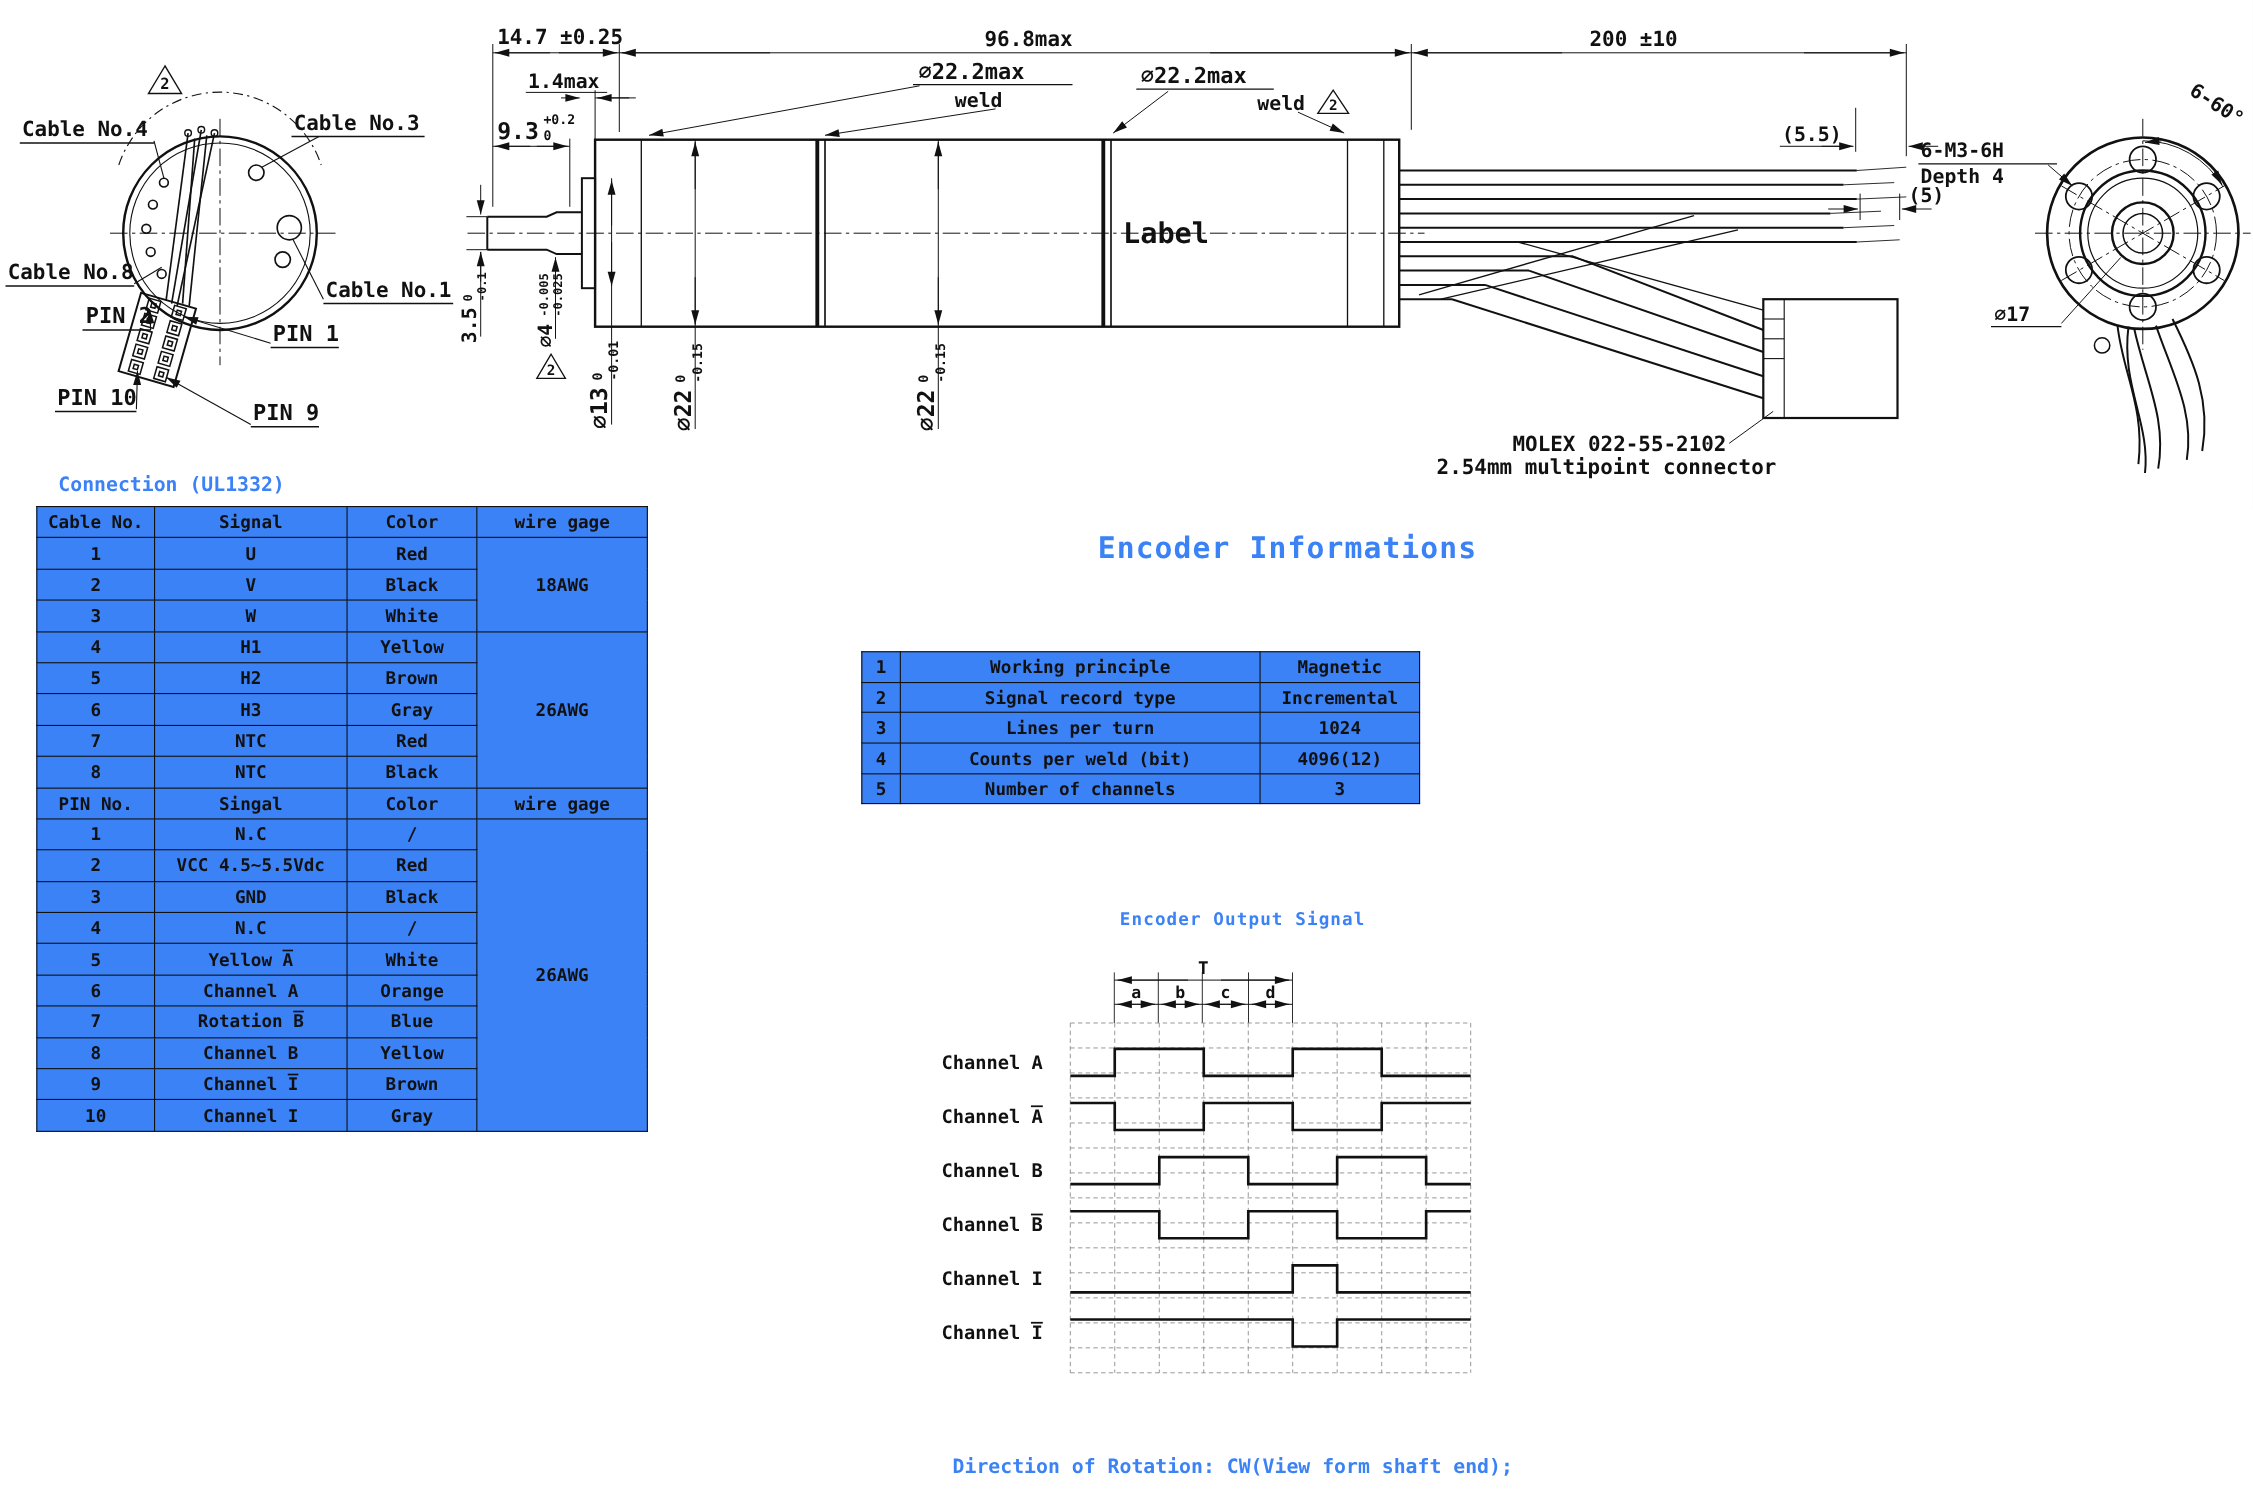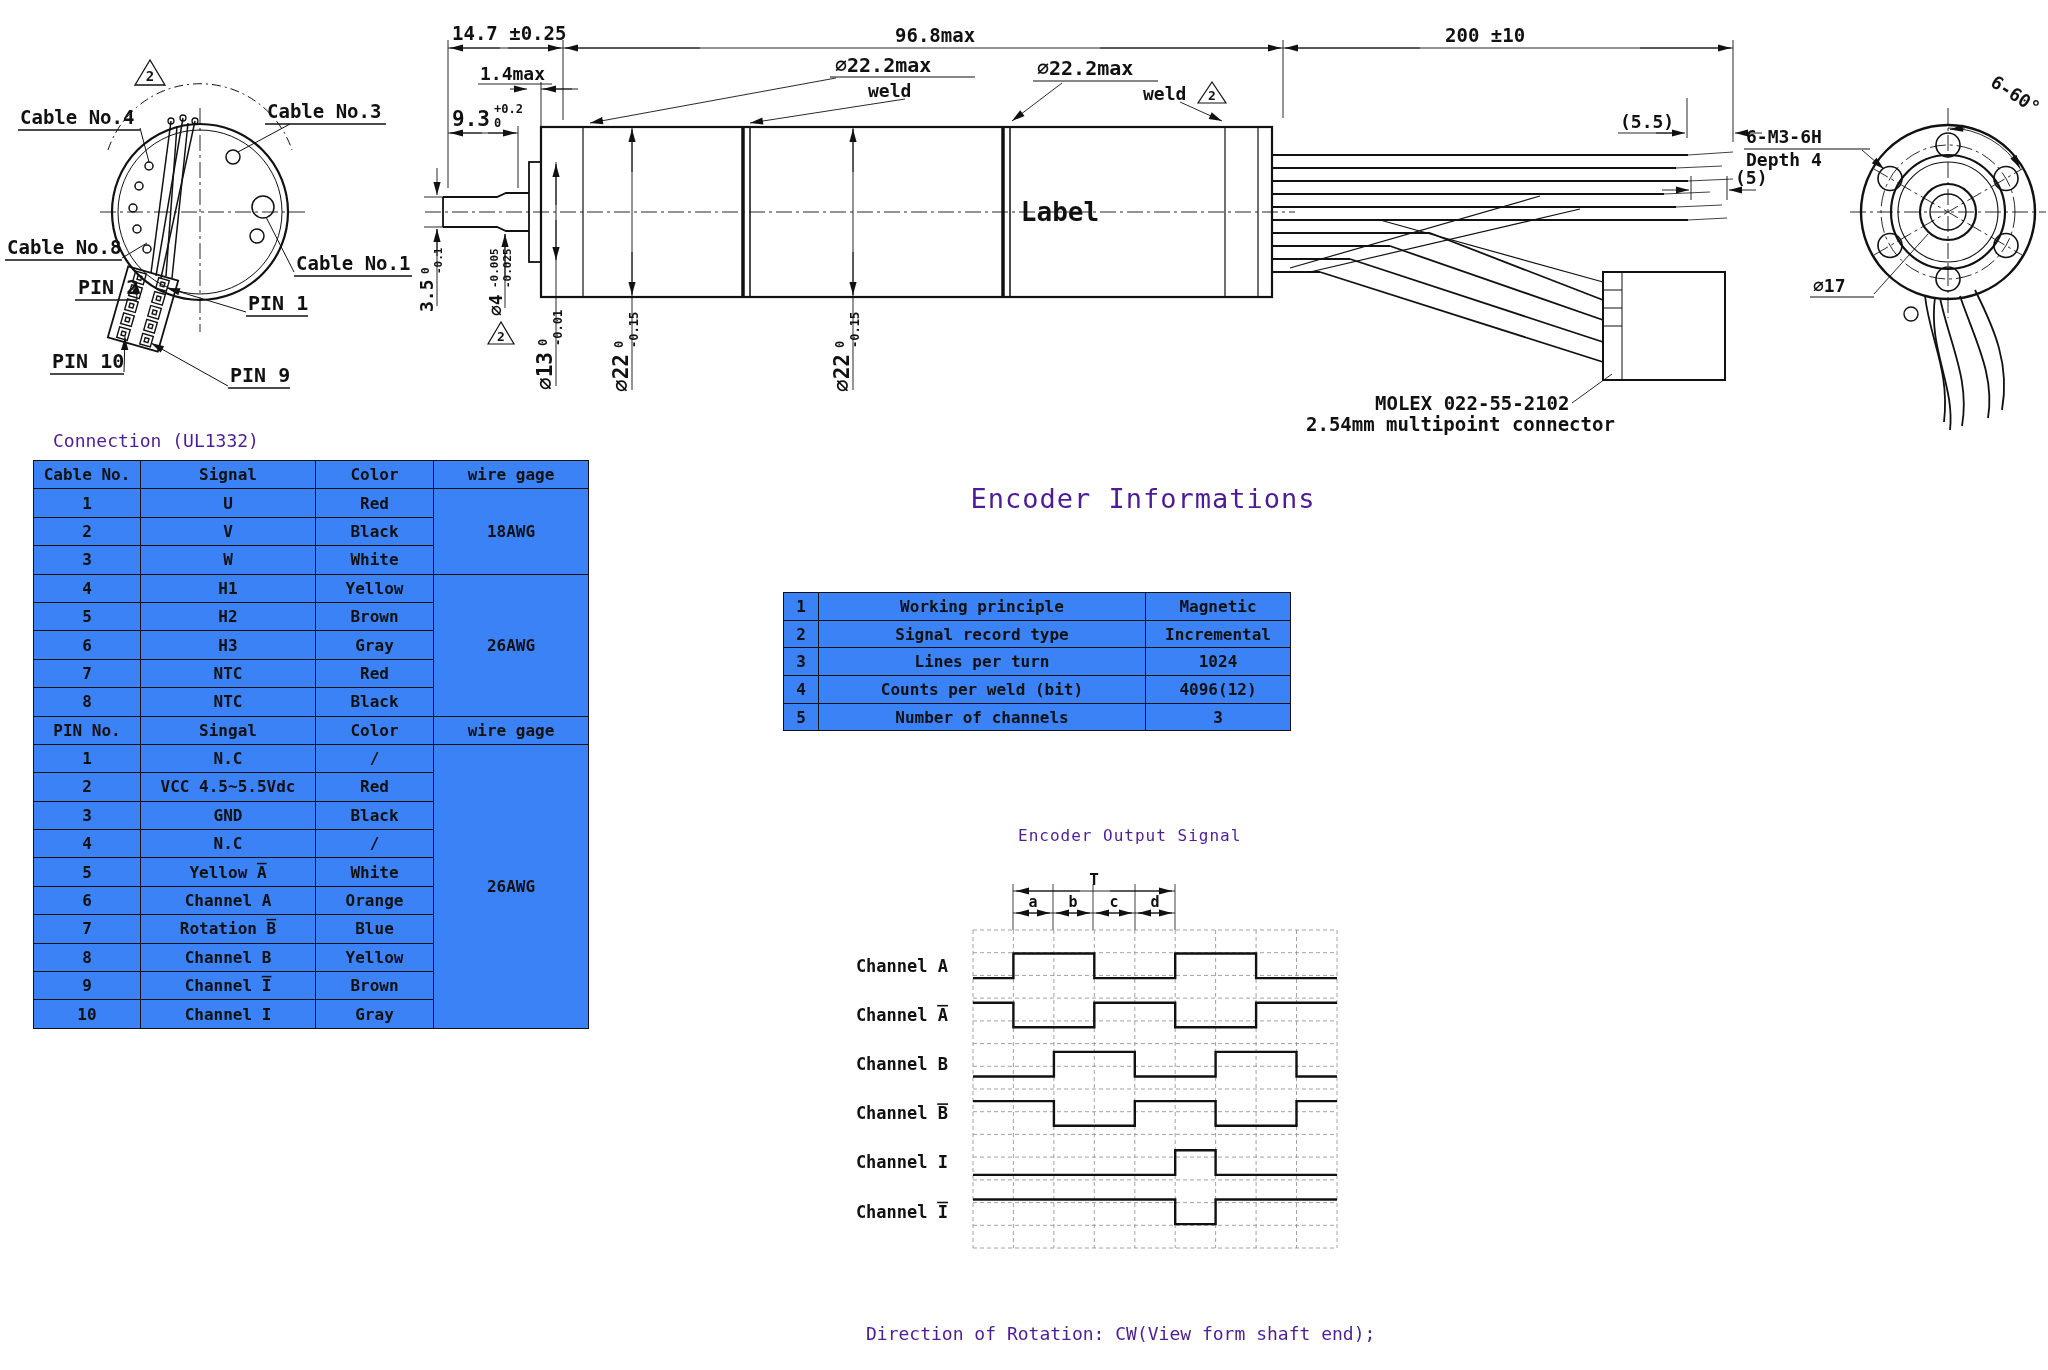--- a/index.html
+++ b/index.html
@@ -5,21 +5,21 @@
   html,body{margin:0;padding:0;background:#f4f4f4}
   #stage{position:relative;width:2048px;height:1370px;background:#fff;overflow:hidden}
   #art{position:absolute;left:0;top:0}
   svg text{font-family:"DejaVu Sans Mono",monospace;font-weight:bold;fill:#111;stroke:none}
   .ln{stroke:#111;fill:none}
   .dd{stroke:#111;fill:none;stroke-dasharray:16 4 3 4;stroke-width:0.9}
   .dsh{stroke:#111;fill:none;stroke-dasharray:9 4 2 4;stroke-width:1}
   .grid{stroke:#8a8a8a;fill:none;stroke-width:0.8;stroke-dasharray:4 3}
   .wave{stroke:#111;fill:none;stroke-width:2.4}
   .wlabel{font-size:17px}
-  .tech{font-family:"DejaVu Sans Mono",monospace;font-weight:normal;color:#4c1d95;position:absolute;white-space:pre}
+  .tech{font-family:"DejaVu Sans Mono",monospace;font-weight:bold;color:#3b82f6;position:absolute;white-space:pre}
   table.dtable{border-collapse:collapse;table-layout:fixed;background:#3b82f6}
   table.dtable td,table.dtable th{border:1.6px solid #111;font-family:"DejaVu Sans Mono",monospace;
      font-weight:bold;font-size:16px;color:#111;text-align:center;padding:0;overflow:hidden}
   #conn-table td,#conn-table th{height:27.4px}
   #enc-table td{height:26.7px}
 </style>
 </head>
 <body>
 
 <div id="stage">
@@ -525,21 +525,21 @@
           </tr>
     <tr>
             <td>10</td>
             <td>Channel I</td>
             <td>Gray</td>
           </tr>
   </tbody>
       </table>
 </div>
 
-<div class="tech" style="left:943px;top:483px;width:400px;text-align:center;font-size:27px;letter-spacing:1px">Encoder Informations</div>
+<div class="tech" style="left:943px;top:483px;width:400px;text-align:right;font-size:27px;letter-spacing:1px">Encoder Informations</div>
 
 <div style="position:absolute;left:783px;top:592px">
   <table class="dtable" id="enc-table" style="width:507px">
     <colgroup>
           <col style="width:35px">
           <col style="width:327px">
           <col style="width:145px">
         </colgroup>
     <tbody>
     <tr>

